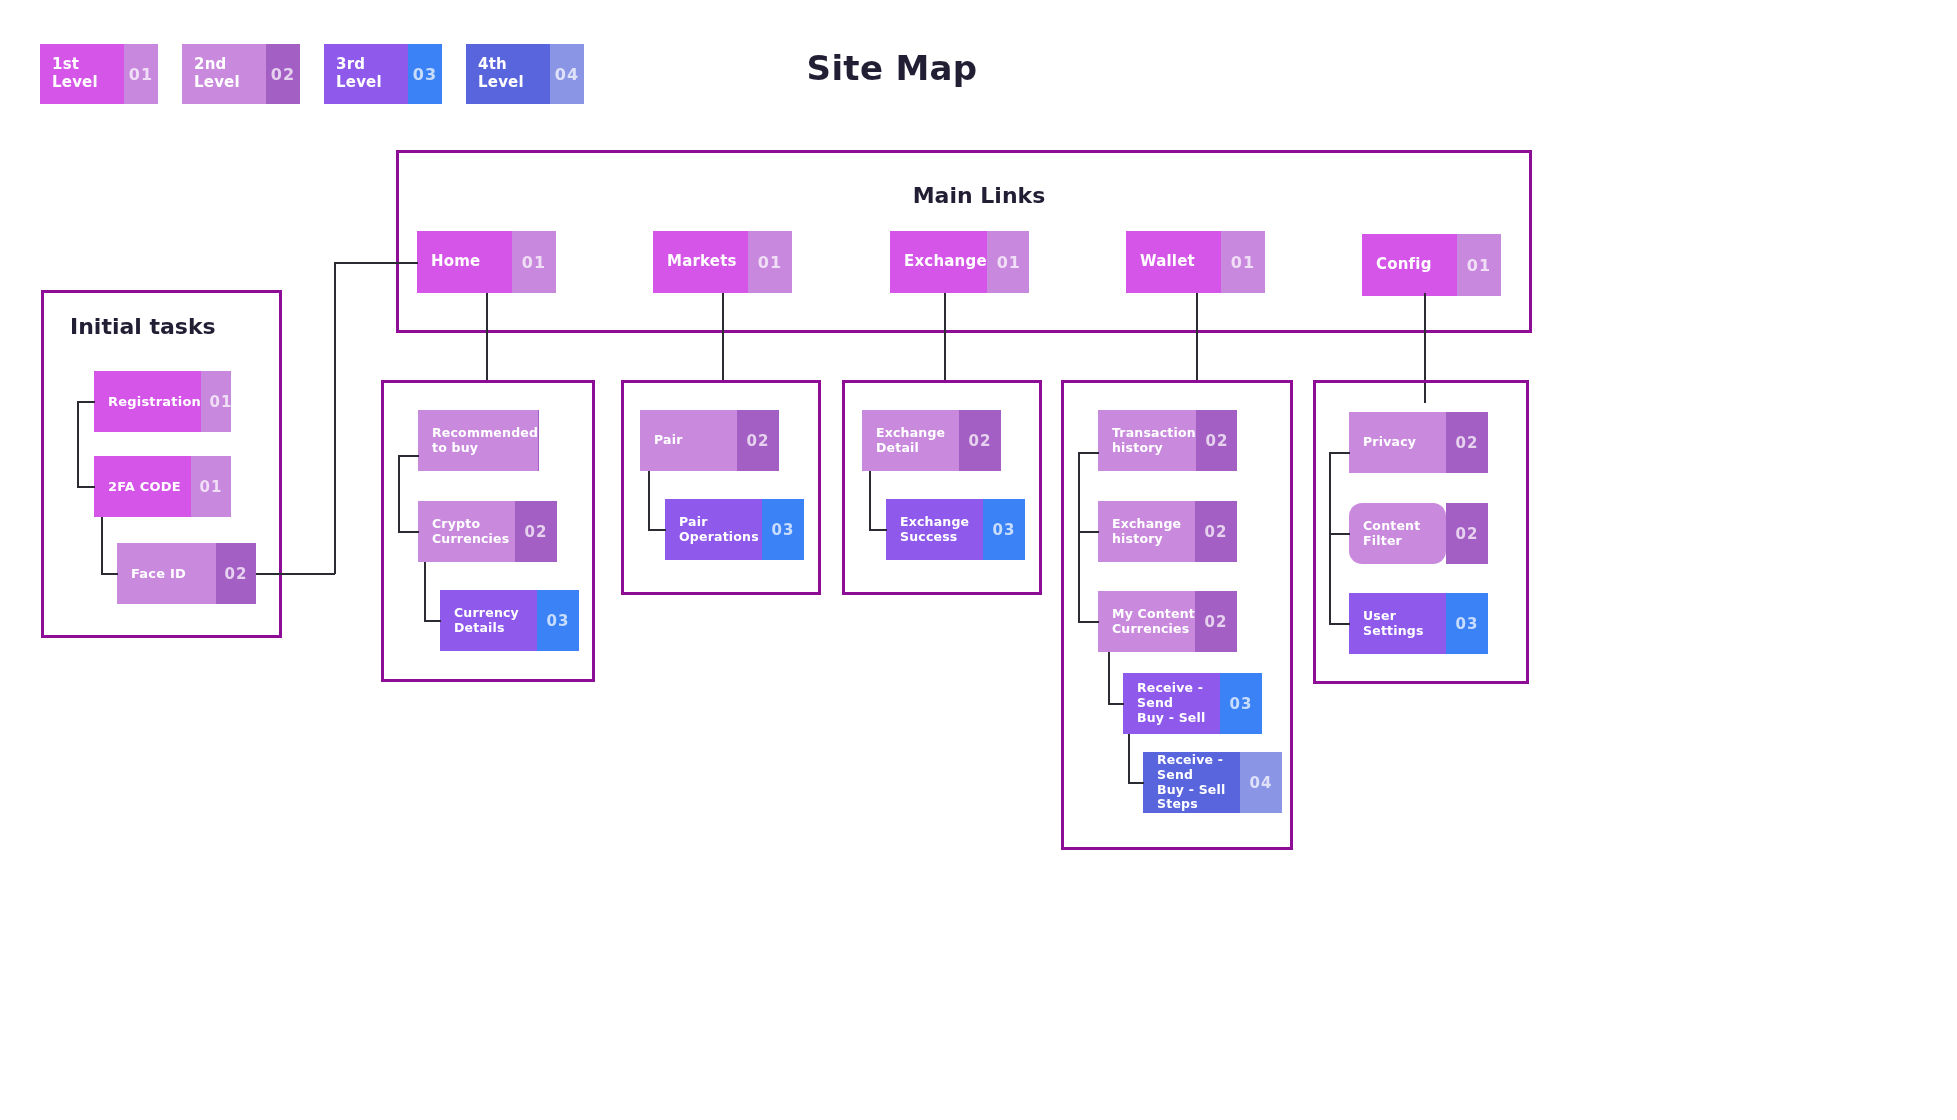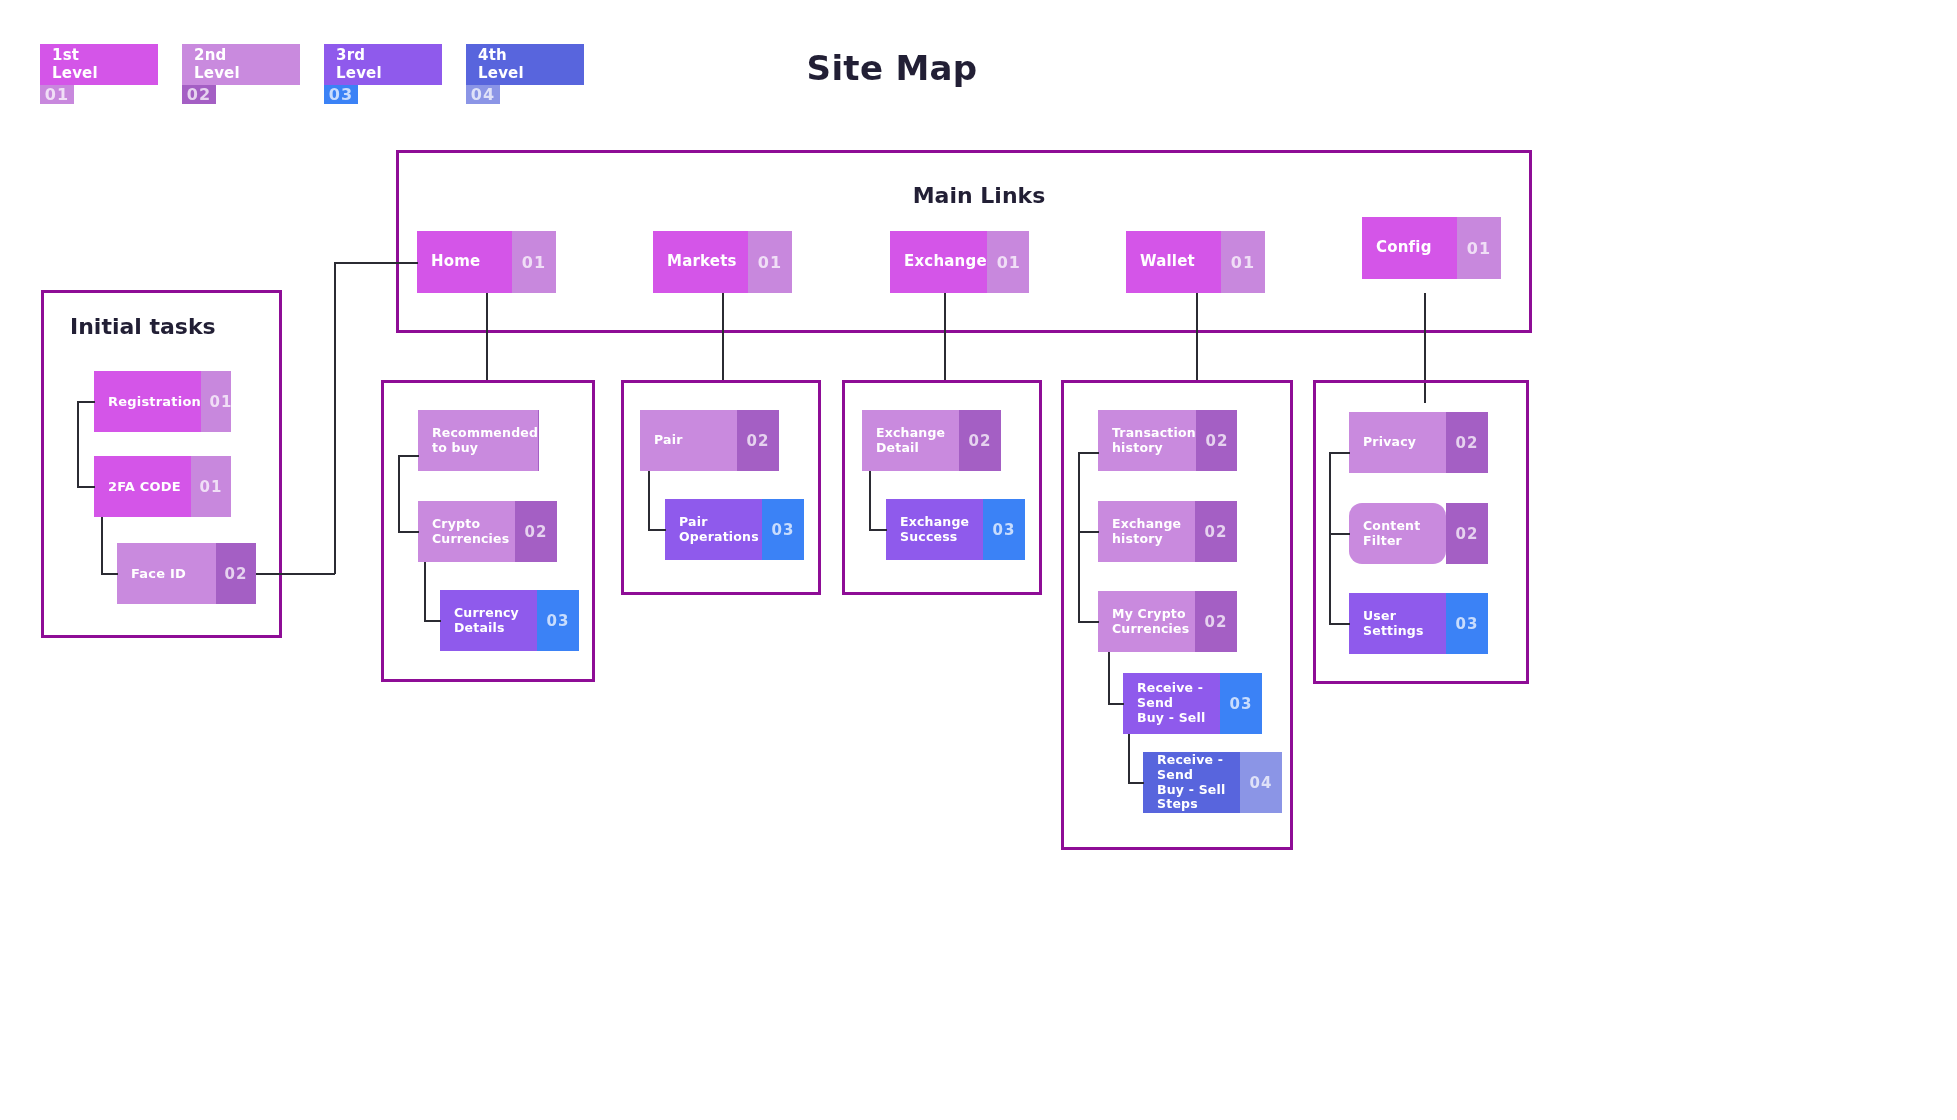--- a/index.html
+++ b/index.html
@@ -32,21 +32,21 @@
   .lv2 .nd-label{background:#c98ade;}
   .lv2 .nd-num  {background:#a濃;}
   .lv2 .nd-num  {background:#a45fc4;}
   .lv3 .nd-label{background:#8f5aec;}
   .lv3 .nd-num  {background:#3b82f6;}
   .lv4 .nd-label{background:#5865dd;}
   .lv4 .nd-num  {background:#8b95e6;}
 
   
   #legend{position:absolute;left:40px;top:44px;display:flex;gap:24px;}
-  .leg{position:relative;width:118px;height:60px;display:flex;align-items:stretch;flex-direction:column;}
+  .leg{position:relative;width:118px;height:60px;display:flex;align-items:stretch;}
   .leg .nd-label{font-size:15px;padding-left:12px;}
   .leg .nd-num{width:34px;font-size:16px;}
 
   
   #title{
     position:absolute;left:712px;top:48px;width:360px;text-align:center;
     font-size:34px;font-weight:800;color:#221f35;letter-spacing:.3px;
   }
 
   
@@ -102,21 +102,21 @@
   <div class="nd-num" style="width:44px;font-size:16px;">01</div>
 </div>
 <div class="node lv1" style="left:890px;top:231px;width:139px;height:62px;">
   <div class="nd-label" style="font-size:15px;">Exchange</div>
   <div class="nd-num" style="width:44px;font-size:16px;">01</div>
 </div>
 <div class="node lv1" style="left:1126px;top:231px;width:139px;height:62px;">
   <div class="nd-label" style="font-size:15px;">Wallet</div>
   <div class="nd-num" style="width:44px;font-size:16px;">01</div>
 </div>
-<div class="node lv1" style="left:1362px;top:217px;width:139px;height:62px;">
+<div class="node lv1" style="left:1362px;top:234px;width:139px;height:62px;">
   <div class="nd-label" style="font-size:15px;">Config</div>
   <div class="nd-num" style="width:44px;font-size:16px;">01</div>
 </div>
 
 <div class="frame" style="left:41px;top:290px;width:241px;height:348px;"></div>
 <div class="frame-title" style="left:70px;top:314px;">Initial tasks</div>
 
 <div class="node lv1" style="left:94px;top:371px;width:137px;height:61px;">
   <div class="nd-label" style="font-size:13px;">Registration</div>
   <div class="nd-num" style="width:40px;font-size:15px;">01</div>
@@ -202,21 +202,21 @@
   <div class="nd-label" style="font-size:12.5px;">Transaction
 history</div>
   <div class="nd-num" style="width:42px;font-size:15px;">02</div>
 </div>
 <div class="node lv2" style="left:1098px;top:501px;width:139px;height:61px;">
   <div class="nd-label" style="font-size:12.5px;">Exchange
 history</div>
   <div class="nd-num" style="width:42px;font-size:15px;">02</div>
 </div>
 <div class="node lv2" style="left:1098px;top:591px;width:139px;height:61px;">
-  <div class="nd-label" style="font-size:12.5px;">My Crypto
+  <div class="nd-label" style="font-size:12.5px;">My Content
 Currencies</div>
   <div class="nd-num" style="width:42px;font-size:15px;">02</div>
 </div>
 <div class="node lv3" style="left:1123px;top:673px;width:139px;height:61px;">
   <div class="nd-label" style="font-size:12.5px;">Receive - Send
 Buy - Sell</div>
   <div class="nd-num" style="width:42px;font-size:15px;">03</div>
 </div>
 <div class="node lv4" style="left:1143px;top:752px;width:139px;height:61px;">
   <div class="nd-label" style="font-size:12.5px;">Receive - Send

